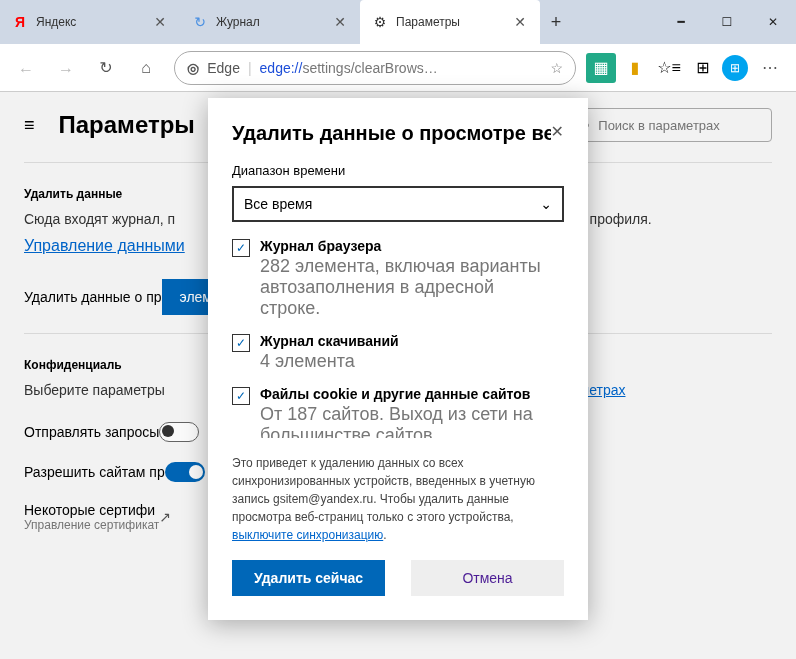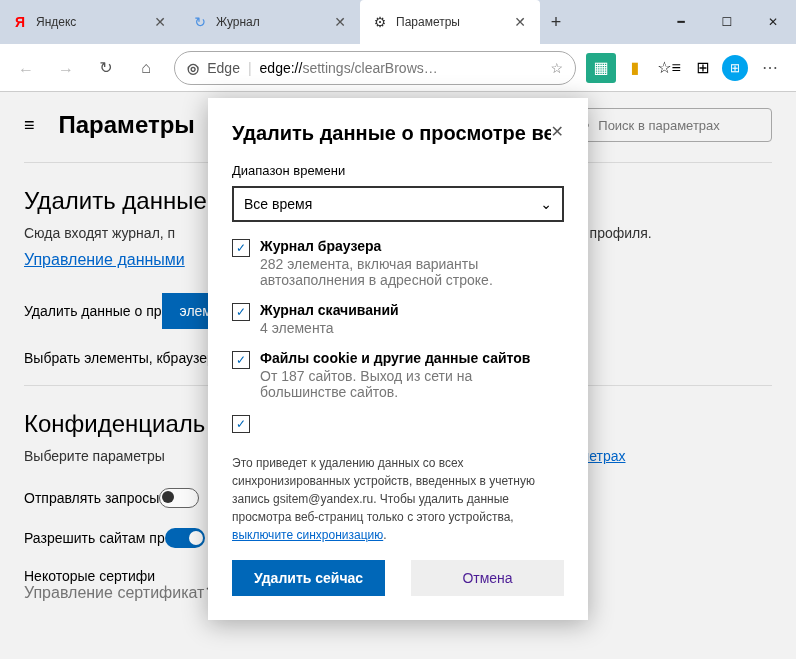--- a/index.html
+++ b/index.html
@@ -27,27 +27,27 @@
   .ext-icon { width: 30px; height: 30px; display: flex; align-items: center; justify-content: center; font-size: 16px; border-radius: 3px; }
   
   
   .settings-page { position: absolute; top: 92px; left: 0; right: 0; bottom: 0; background: #f7f7f7; padding: 16px 24px; overflow: hidden; }
   .settings-header { display: flex; align-items: center; gap: 24px; margin-bottom: 20px; }
   .hamburger { font-size: 18px; cursor: pointer; }
   .settings-title { font-size: 24px; font-weight: 600; flex: 1; }
   .search-box { height: 34px; border: 1px solid #aaa; border-radius: 4px; display: flex; align-items: center; padding: 0 10px; gap: 8px; width: 200px; font-size: 13px; color: #777; }
   
   .section { margin: 24px 0 14px; }
-  .section-title { font-size: 24px; font-weight: 400; margin-bottom: 10px; }
+  .section-title { font-size: 12px; font-weight: 700; margin-bottom: 10px; }
   .section-desc { font-size: 14px; color: #333; margin-bottom: 10px; }
   .link-text { color: #0066cc; text-decoration: underline; cursor: pointer; }
   hr { border: none; border-top: 1px solid #ddd; margin: 8px 0 20px; }
   
   .row { display: flex; align-items: center; justify-content: flex-start; padding: 10px 0; font-size: 14px; }
-  .row-sub { font-size: 16px; color: #777; }
+  .row-sub { font-size: 12px; color: #777; }
   .primary-btn { background: #0067b8; color: #fff; border: none; padding: 10px 18px; font-size: 14px; cursor: pointer; }
   .chevron { color: #555; font-size: 16px; cursor: pointer; }
   .toggle { width: 40px; height: 20px; border-radius: 10px; position: relative; cursor: pointer; }
   .toggle.off { background: #fff; border: 1px solid #666; }
   .toggle.off::after { content:''; position:absolute; left:2px; top:2px; width:12px; height:12px; border-radius:50%; background:#333; }
   .toggle.on { background: #0067b8; }
   .toggle.on::after { content:''; position:absolute; right:2px; top:3px; width:14px; height:14px; border-radius:50%; background:#fff; }
   .external-icon { font-size: 14px; color: #555; }
   
   
@@ -55,21 +55,21 @@
   .modal { position: absolute; top: 98px; left: 50%; transform: translateX(-50%); width: 380px; background: #fff; box-shadow: 0 4px 24px rgba(0,0,0,0.3); padding: 24px; z-index: 10; }
   .modal-head { display: flex; align-items: flex-start; justify-content: space-between; }
   .modal-title { font-size: 20px; font-weight: 600; flex: 1; padding-right: 8px; overflow: hidden; white-space: nowrap; }
   .modal-close { font-size: 16px; color: #555; cursor: pointer; }
   .modal-label { font-size: 13px; font-weight: 400; margin: 18px 0 8px; }
   .select { width: 100%; height: 36px; border: 2px solid #333; display: flex; align-items: center; justify-content: space-between; padding: 0 10px; font-size: 14px; cursor: pointer; }
   .check-list { height: 200px; overflow-y: auto; padding-right: 6px; margin-top: 16px; }
   .check-item { display: flex; gap: 10px; margin-bottom: 14px; align-items: flex-start; }
   .checkbox { width: 18px; height: 18px; border: 1px solid #333; display: flex; align-items: center; justify-content: center; font-size: 12px; color: #0067b8; flex-shrink: 0; margin-top: 1px; cursor: pointer; }
   .check-text { font-size: 14px; font-weight: 600; }
-  .check-sub { font-size: 14px; color: #777; font-weight: normal; margin-top: 2px; }
+  .check-sub { font-size: 18px; color: #777; font-weight: normal; margin-top: 2px; }
   .modal-footer-text { font-size: 12px; color: #444; line-height: 1.5; margin: 16px 0; }
   .modal-buttons { display: flex; gap: 26px; }
   .modal-buttons button { flex: 1; height: 36px; font-size: 14px; cursor: pointer; border: none; }
   .btn-primary { background: #0067b8; color: #fff; font-weight: 600; }
   .btn-secondary { background: #eee; color: #4c1d95; }
   
   
   .check-list::-webkit-scrollbar { width: 12px; }
   .check-list::-webkit-scrollbar-track { background: #f0f0f0; }
   .check-list::-webkit-scrollbar-thumb { background: #bbb; }
@@ -105,21 +105,21 @@
 
 <div class="toolbar">
   <div class="tool-btn disabled">←</div>
   <div class="tool-btn disabled">→</div>
   <div class="tool-btn">↻</div>
   <div class="tool-btn">⌂</div>
   <div class="addressbar">
     <span style="font-weight:bold;color:#555">◎</span>
     <span>Edge</span>
     <span style="color:#ccc">|</span>
-    <span class="url-text"><span style="color:#000000">edge://</span><span>settings/clearBrows…</span></span>
+    <span class="url-text"><span style="color:#1d4ed8">edge://</span><span>settings/clearBrows…</span></span>
     <span class="star-icon">☆</span>
   </div>
   <div class="ext-icon" style="background:#2a8;color:#fff;border-radius:3px">▦</div>
   <div class="ext-icon" style="color:#e0a000">▮</div>
   <div class="ext-icon">☆≡</div>
   <div class="ext-icon">⊞</div>
   <div class="ext-icon" style="background:#00a4ef;color:#fff;border-radius:50%;width:26px;height:26px;font-size:12px">⊞</div>
   <div class="tool-btn">⋯</div>
 </div>
 
@@ -138,27 +138,20 @@
     <div class="section-desc">
       <span>Сюда входят журнал, п</span>
       <span style="margin-left:320px">данные этого профиля.</span>
     </div>
     <span class="link-text">Управление данными</span>
   </div>
   <div class="row">
     <span>Удалить данные о пр</span>
     <button class="primary-btn">элементы для удаления</button>
   </div>
-  <div class="row">
-    <span>Выбрать элементы, к</span>
-    <span style="display:flex;align-items:center;gap:60px">
-      <span>браузер</span>
-      <span class="chevron">›</span>
-    </span>
-  </div>
   <hr>
   <div class="section">
     <div class="section-title">Конфиденциаль</div>
     <div class="section-desc">
       <span>Выберите параметры</span>
       <span class="link-text" style="margin-left:380px">параметрах</span>
     </div>
   </div>
   <div class="row">
     <span>Отправлять запросы</span>

